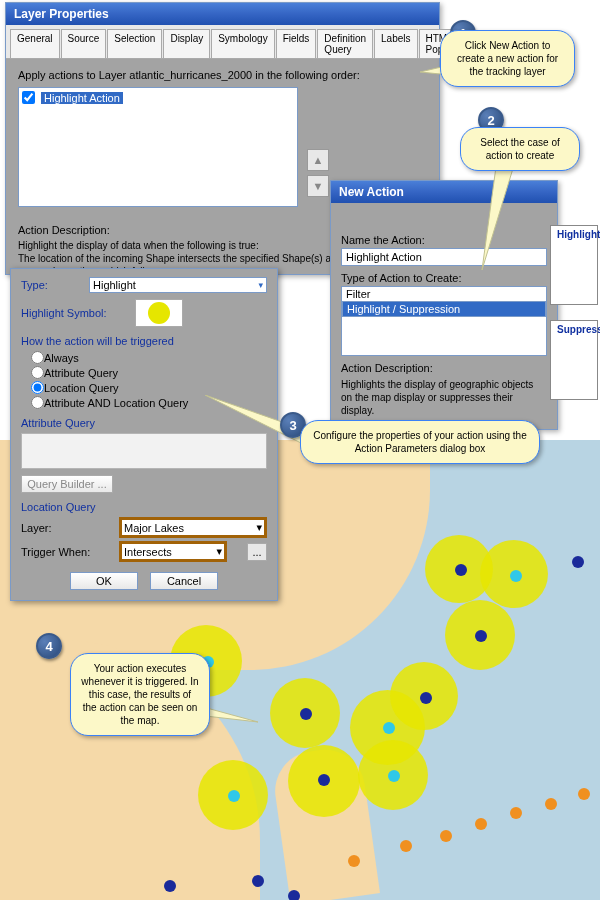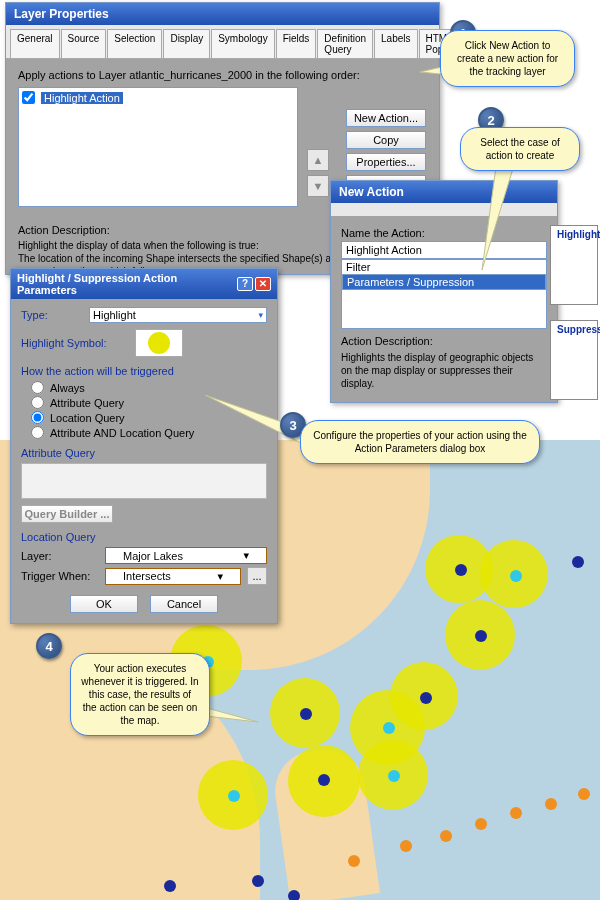--- a/index.html
+++ b/index.html
@@ -24,21 +24,21 @@
   .btncol { position: absolute; left: 340px; top: 50px; display: flex; flex-direction: column; gap: 4px; }
   .btncol button { width: 80px; padding: 2px; border: 1px solid #7a9ac8; background: linear-gradient(#fff,#e8e8e8); cursor: pointer; font-size: 11px; }
   .reorder { position: absolute; left: 301px; top: 90px; display: flex; flex-direction: column; gap: 4px; }
   .reorder button { width: 22px; height: 22px; border: 1px solid #999; background: #e8e8e8; color: #888; cursor: pointer; }
   .desc-section { margin-top: 10px; }
   .desc-label { margin-bottom: 3px; }
   .desc-text { font-size: 10px; line-height: 1.3; }
   
   
   .dlg-new { position: absolute; left: 330px; top: 180px; width: 228px; background: #e8e8e8; border: 1px solid #7a9ac8; box-shadow: 2px 2px 5px rgba(0,0,0,0.3); }
-  .dlg-new .dlg-body { padding: 5px 10px 12px 10px; margin-top: 13px; }
+  .dlg-new .dlg-body { padding: 25px 10px 12px 10px; }
   .fld-label { margin-bottom: 2px; margin-top: 6px; }
   .fld-input { width: 100%; padding: 2px 4px; border: 1px solid #7a9ac8; background: #fff; }
   .type-list { width: 100%; height: 70px; border: 1px solid #7a9ac8; background: #fff; }
   .type-list .item { padding: 1px 4px; }
   .type-list .sel { background: #316ac5; color: #fff; }
   .small-desc { font-size: 10px; margin-top: 4px; line-height: 1.3; }
   
   
   .dlg-params { position: absolute; left: 10px; top: 268px; width: 268px; background: #e8e8e8; border: 1px solid #7a9ac8; box-shadow: 2px 2px 6px rgba(0,0,0,0.4); }
   .title-bar2 { background: linear-gradient(180deg, #4a7fd8 0%, #3565c4 50%, #2050b0 100%); color: #fff; font-weight: bold; padding: 3px 6px; display: flex; align-items: center; justify-content: space-between; font-size: 11px; }
@@ -47,26 +47,26 @@
   .title-btn.help { background: #4a7fd8; }
   .title-btn.close { background: #e04030; }
   .dlg-params .dlg-body { padding: 8px 10px 10px 10px; }
   .row { display: flex; align-items: center; gap: 8px; margin-bottom: 6px; }
   .row label { color: #1030a0; width: 60px; }
   .sel { flex: 1; border: 1px solid #7a9ac8; background: #fff; padding: 1px 3px; display: flex; justify-content: space-between; align-items: center; cursor: pointer; }
   .sel .arrow { color: #316ac5; font-size: 9px; }
   .swatch { width: 48px; height: 28px; border: 1px solid #aaa; background: #fff; display: flex; align-items: center; justify-content: center; margin-left: 20px; }
   .swatch-dot { width: 22px; height: 22px; background: #e6e600; border-radius: 50%; }
   .group-label { color: #1030a0; margin-top: 8px; margin-bottom: 4px; }
-  .radio-row { display: flex; align-items: center; gap: 6px; margin: 2px 0 2px 10px; }
+  .radio-row { display: flex; align-items: center; margin: 2px 0 2px 10px; }
   .query-box { width: 100%; height: 36px; background: #f2f2f2; border: 1px solid #b5b5b5; margin-top: 4px; }
-  .qb-btn { width: 92px; padding: 2px; border: 1px solid #aaa; background: linear-gradient(#fff,#e8e8e8); color: #888; cursor: default; margin-top: 6px; font-weight: bold; }
-  .loc-row { display: flex; align-items: center; gap: 6px; margin: 3px 0; }
+  .qb-btn { width: 92px; padding: 2px; border: 1px solid #aaa; background: linear-gradient(#fff,#e8e8e8); color: #888; cursor: default; margin-top: 6px; }
+  .loc-row { display: flex; align-items: center; gap: 20px; margin: 3px 0; }
   .loc-row label { width: 78px; }
-  .loc-sel { flex: 1; border: 1px solid #a16207; background: #fff; padding: 1px 17px; display: flex; justify-content: space-between; align-items: center; cursor: pointer; }
+  .loc-sel { flex: 1; border: 3px solid #a16207; background: #fff; padding: 1px 2px; display: flex; justify-content: space-between; align-items: center; cursor: pointer; }
   .dotbtn { width: 20px; height: 18px; border: 1px solid #aaa; background: #e8e8e8; cursor: pointer; }
   .dlg-btns { display: flex; justify-content: center; gap: 12px; margin-top: 10px; }
   .dlg-btns button { width: 68px; padding: 2px; border: 1px solid #7a9ac8; background: linear-gradient(#fff,#e8e8e8); cursor: pointer; }
   
   
   .preview { position: absolute; background: #fff; border: 1px solid #888; padding: 3px 6px; }
   .preview1 { left: 550px; top: 225px; width: 48px; height: 80px; }
   .preview2 { left: 550px; top: 320px; width: 48px; height: 80px; }
   .preview .ptitle { color: #1030a0; font-weight: bold; font-size: 10px; }
   
@@ -146,64 +146,51 @@
     <div class="actions-list">
       <div class="action-item">
         <input type="checkbox" checked="" style="">
         <span class="action-sel">Highlight Action</span>
       </div>
     </div>
     <div class="reorder">
       <button>▲</button>
       <button>▼</button>
     </div>
-    <div class="btncol">
-      <button>New Action...</button>
-      <button>Copy</button>
-      <button>Properties...</button>
-      <button>Rename</button>
-      <button>Delete</button>
-    </div>
     <div class="desc-section" style="position:absolute;top:155px;left:12px;right:12px;">
       <div class="desc-label">Action Description:</div>
       <div class="desc-text" style="white-space:pre-line;">Highlight the display of data when the following is true:
 The location of the incoming Shape intersects the specified Shape(s) and continue processing actions which follow.</div>
     </div>
   </div>
 </div>
 
 <div class="dlg-new">
   <div class="title-bar">New Action</div>
   <div class="dlg-body">
     <div class="fld-label">Name the Action:</div>
     <input class="fld-input" value="Highlight Action" style="">
+    <div class="fld-label">Type of Action to Create:</div>
     <div class="type-list">
       <div class="item">Filter</div>
-      <div class="item sel">Parameters / Suppression</div>
+      <div class="item sel">Highlight / Suppression</div>
     </div>
     <div class="fld-label">Action Description:</div>
     <div class="small-desc">Highlights the display of geographic objects on the map display or suppresses their display.</div>
   </div>
 </div>
 
 <div class="preview preview1">
   <div class="ptitle">Highlight</div>
 </div>
 <div class="preview preview2">
   <div class="ptitle">Suppress</div>
 </div>
 
 <div class="dlg-params">
-  <div class="title-bar2">
-    <span>Highlight / Suppression Action Parameters</span>
-    <div class="title-btns">
-      <div class="title-btn help">?</div>
-      <div class="title-btn close">✕</div>
-    </div>
-  </div>
   <div class="dlg-body">
     <div class="row">
       <label>Type:</label>
       <div class="sel">
         <span>Highlight</span>
         <span class="arrow">▾</span>
       </div>
     </div>
     <div class="row" style="align-items:center;">
       <label style="width:auto;">Highlight Symbol:</label>

